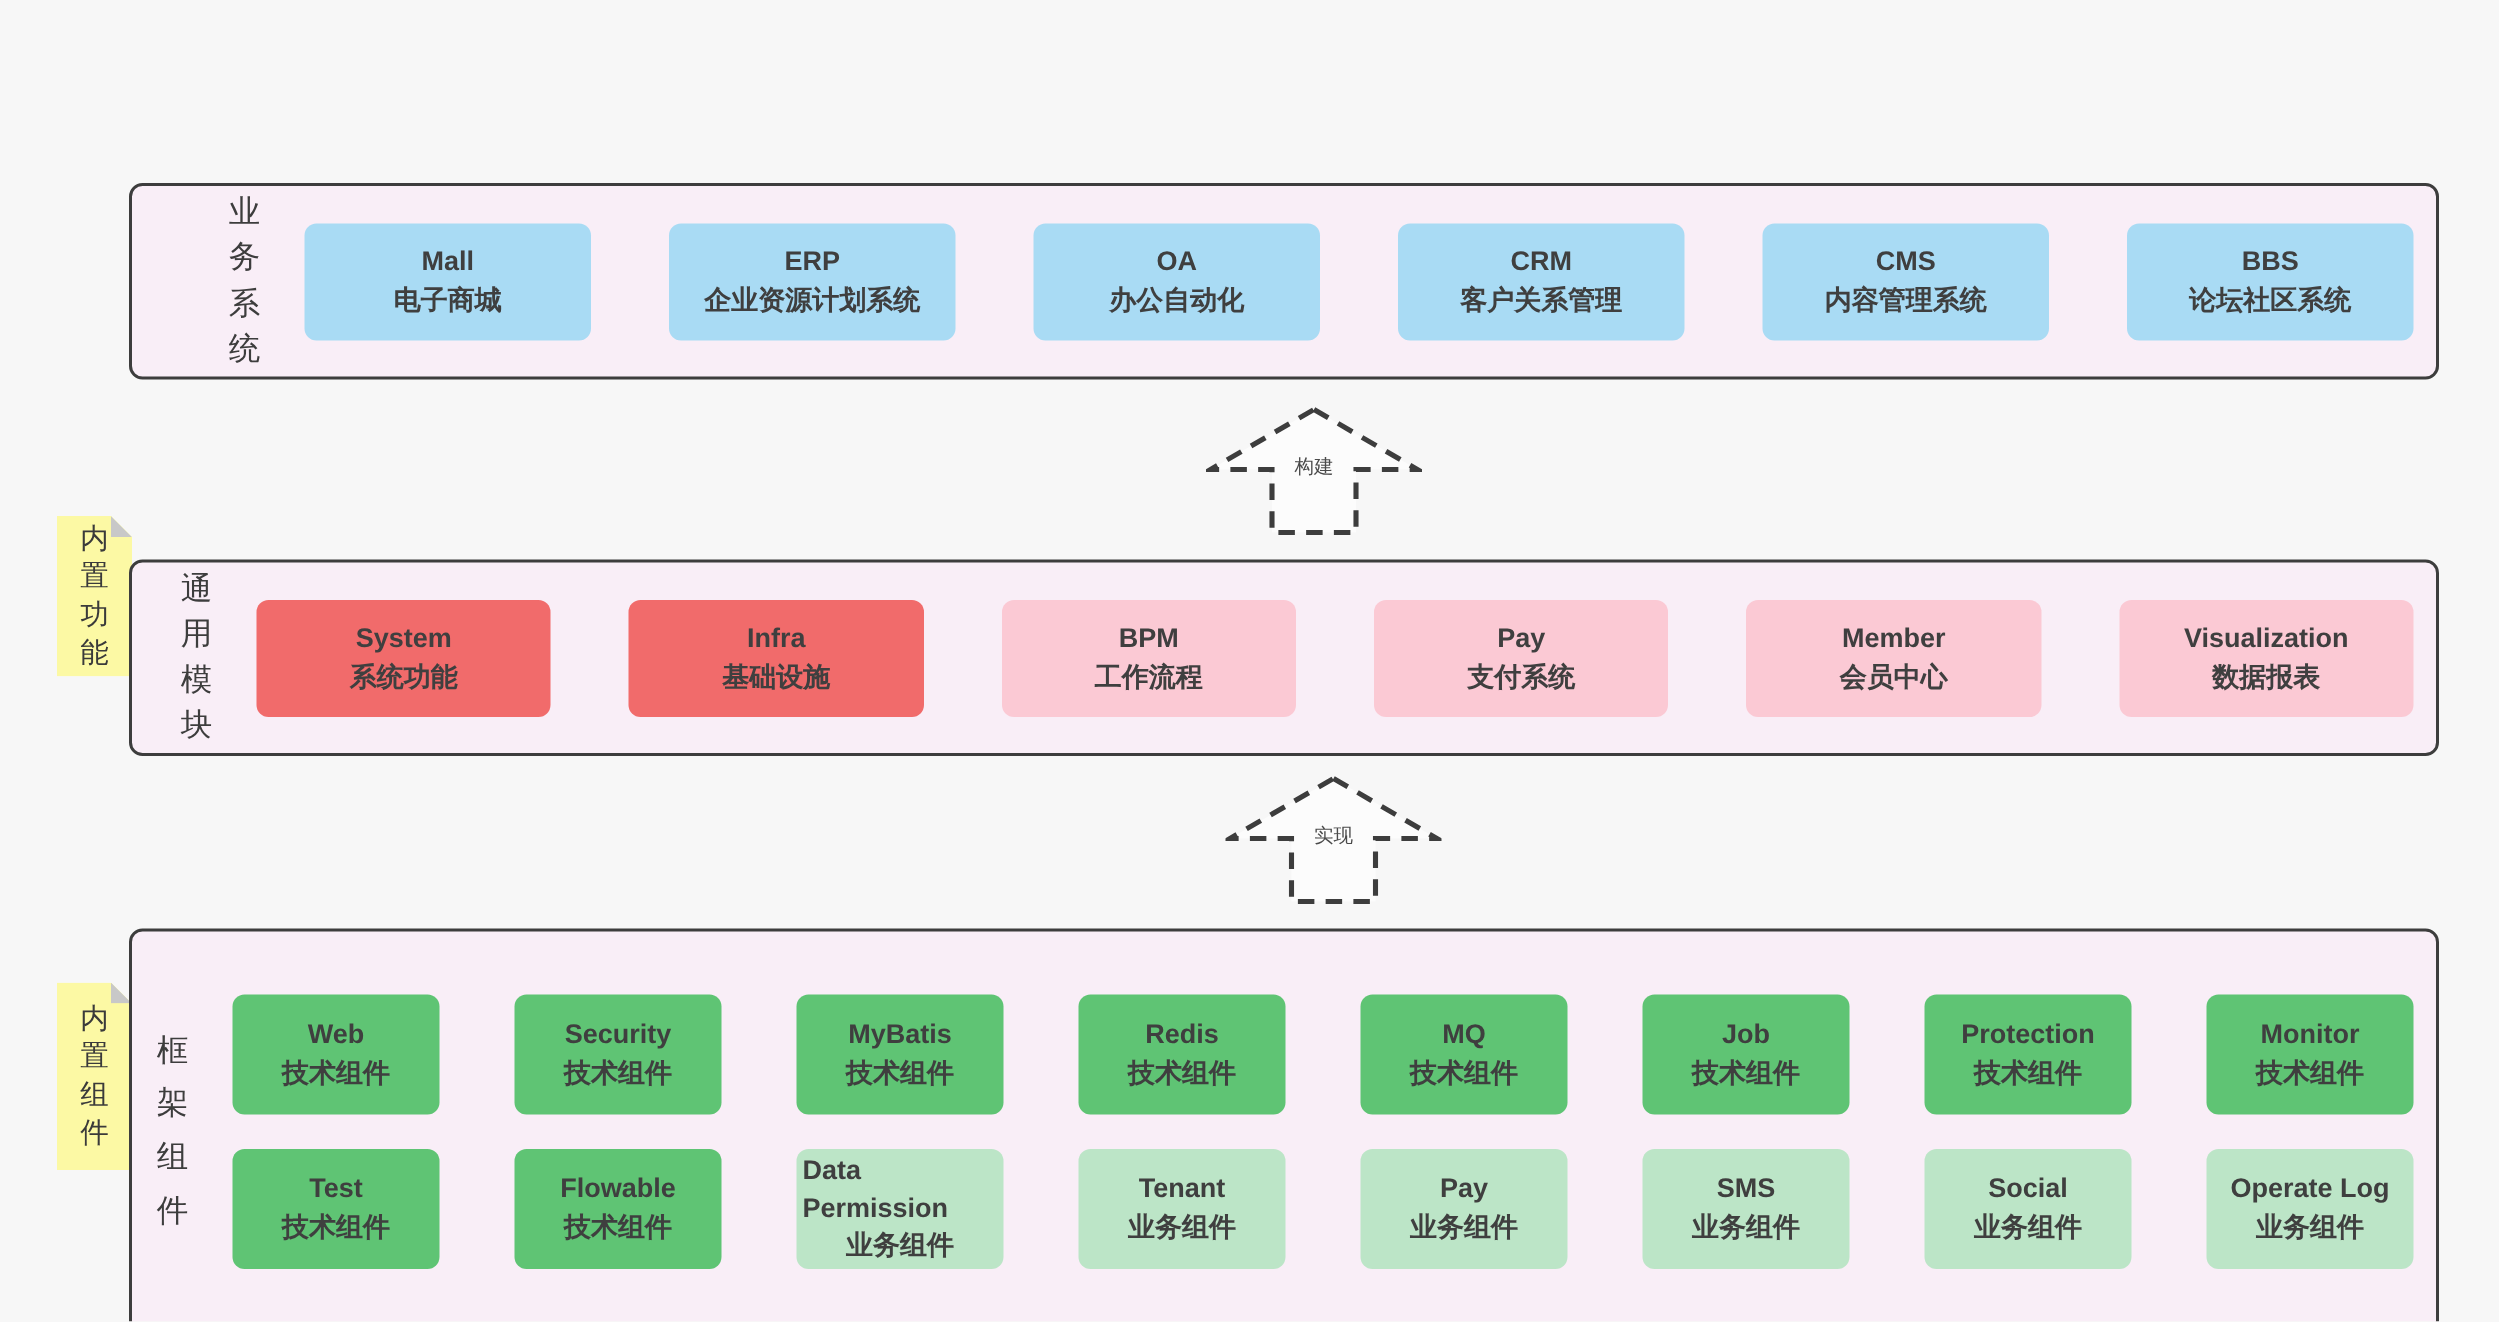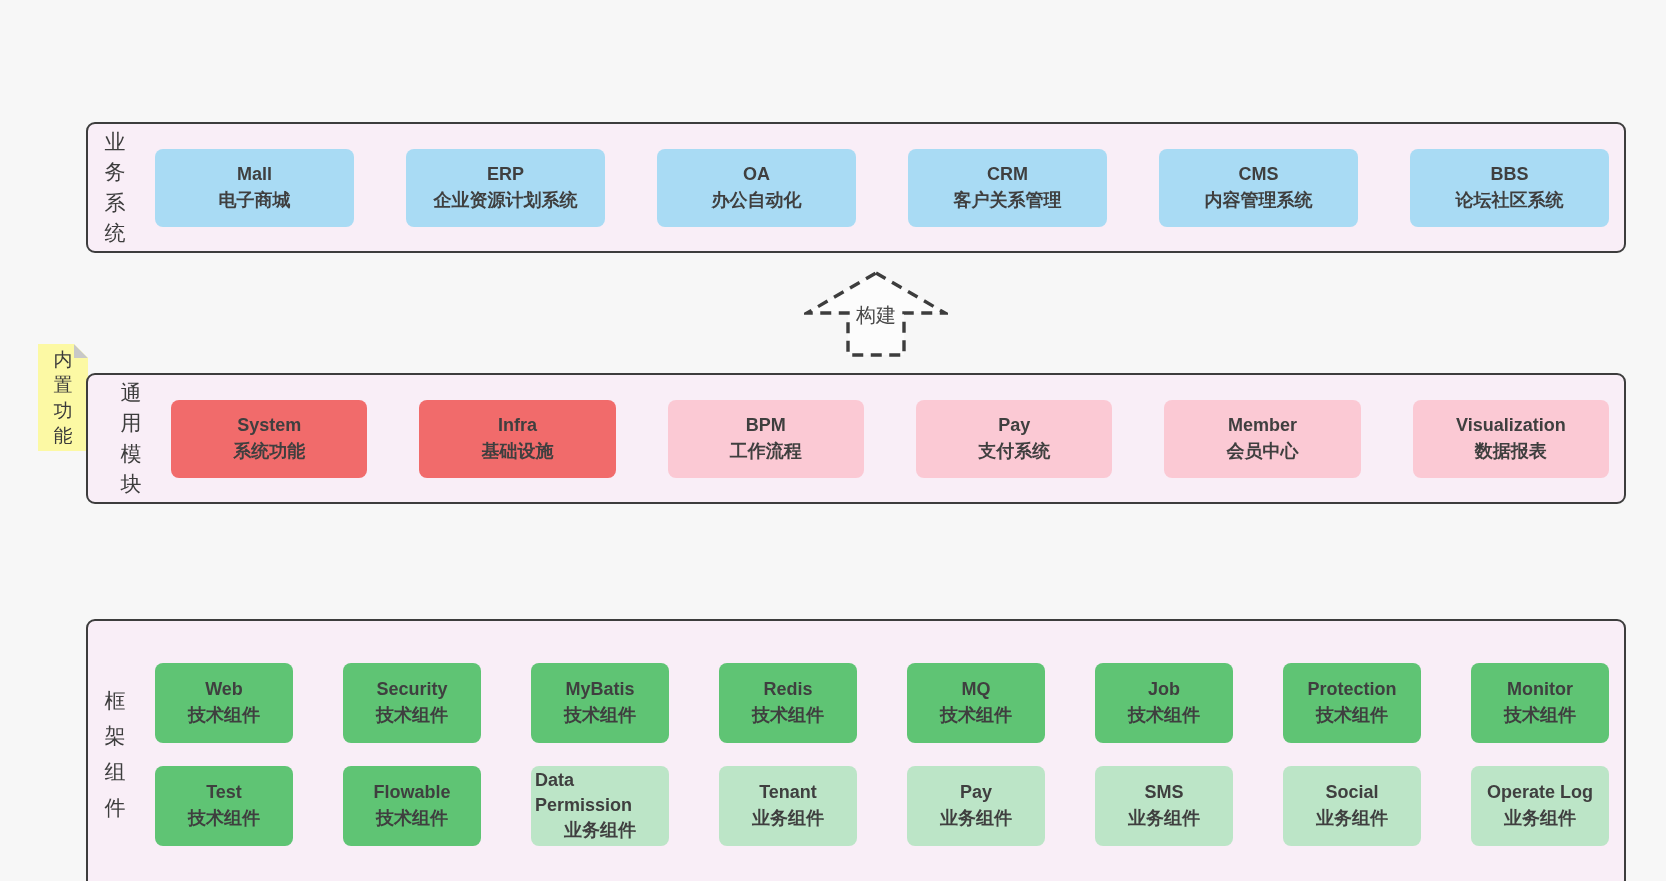--- a/index.html
+++ b/index.html
@@ -15,21 +15,21 @@
   }
   .canvas{position:relative; width:1666px; height:881px; background:var(--page-bg); overflow:hidden;}
 
   
   .layer{
     position:absolute; left:86px; width:1540px;
     background:var(--panel-bg);
     border:2px solid var(--line); border-radius:9px;
     display:flex; align-items:center; z-index:2;
   }
-  .layer1{top:122px; height:131px;}
+  .layer1{top:122px; height:131px;padding-left:48px;}
   .layer2{top:373px; height:131px;padding-left:16px;}
   .layer3{top:619px; height:270px;}
 
   .layer-label{
     width:26px; margin-left:14px; flex:0 0 auto;
     font-size:21px; line-height:1.43; text-align:center;
     word-break:break-all; color:var(--text);
   }
   .layer3 .layer-label{line-height:1.7;}
 
@@ -69,32 +69,36 @@
     word-break:break-all; color:#3a3a3a;
   }
 
   
   .arrow{position:absolute; width:144px; height:88px; z-index:3;}
   .arrow1{left:804px; top:270px;}
   .arrow2{left:817px; top:516px;}
   .arrow svg{display:block; width:100%; height:100%;}
   .arrow-label{
     position:absolute; left:50%; top:32px; transform:translateX(-50%);
-    background:#fcfcfc; padding:0 3px; font-size:20px; white-space:nowrap;
+    background:#fcfcfc; padding:0 3px; font-size:13px; white-space:nowrap;
     color:#4a4a4a;
   }
 </style>
 </head>
 <body>
 
 <div class="canvas">
 
   <div class="note note2">
     <div class="fold"></div>
     <div class="note-text">内置功能</div>
+  </div>
+  <div class="note note3">
+    <div class="fold"></div>
+    <div class="note-text">内置组件</div>
   </div>
 
   <section class="layer layer1">
     <div class="layer-label">业务系统</div>
     <div class="boxes">
       <div class="box blue">
         <span>Mall</span>
         <span>电子商城</span>
       </div>
       <div class="box blue">
@@ -150,20 +154,26 @@
         <span>Member</span>
         <span>会员中心</span>
       </div>
       <div class="box pink">
         <span>Visualization</span>
         <span>数据报表</span>
       </div>
     </div>
   </section>
 
+  <div class="arrow arrow2">
+    <svg viewBox="0 0 144 88">
+      <polygon points="72,3 141,43 100,43 100,85 44,85 44,43 3,43" fill="#fcfcfc" stroke="#3d3d3d" stroke-width="3.4" stroke-dasharray="11 7.5" stroke-linejoin="miter"></polygon>
+    </svg>
+    <div class="arrow-label">实现</div>
+  </div>
 
   <section class="layer layer3">
     <div class="layer-label">框架组件</div>
     <div class="grid">
       <div class="row">
         <div class="box green">
           <span>Web</span>
           <span>技术组件</span>
         </div>
         <div class="box green">

